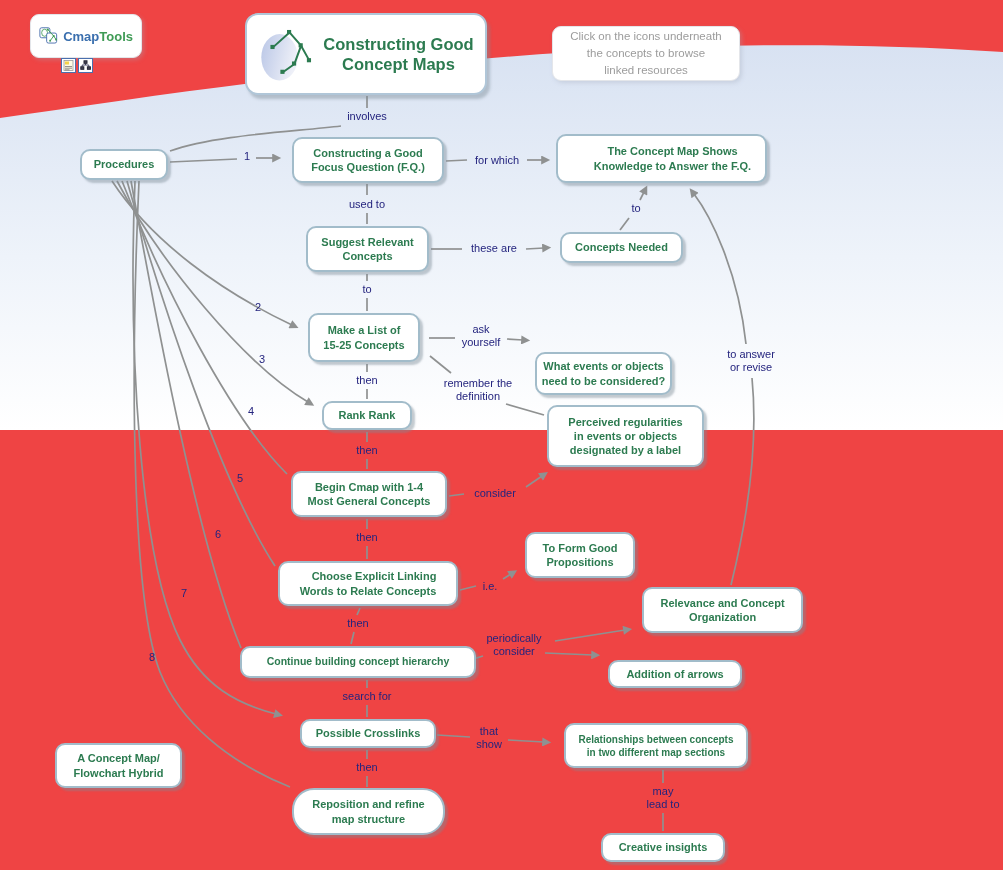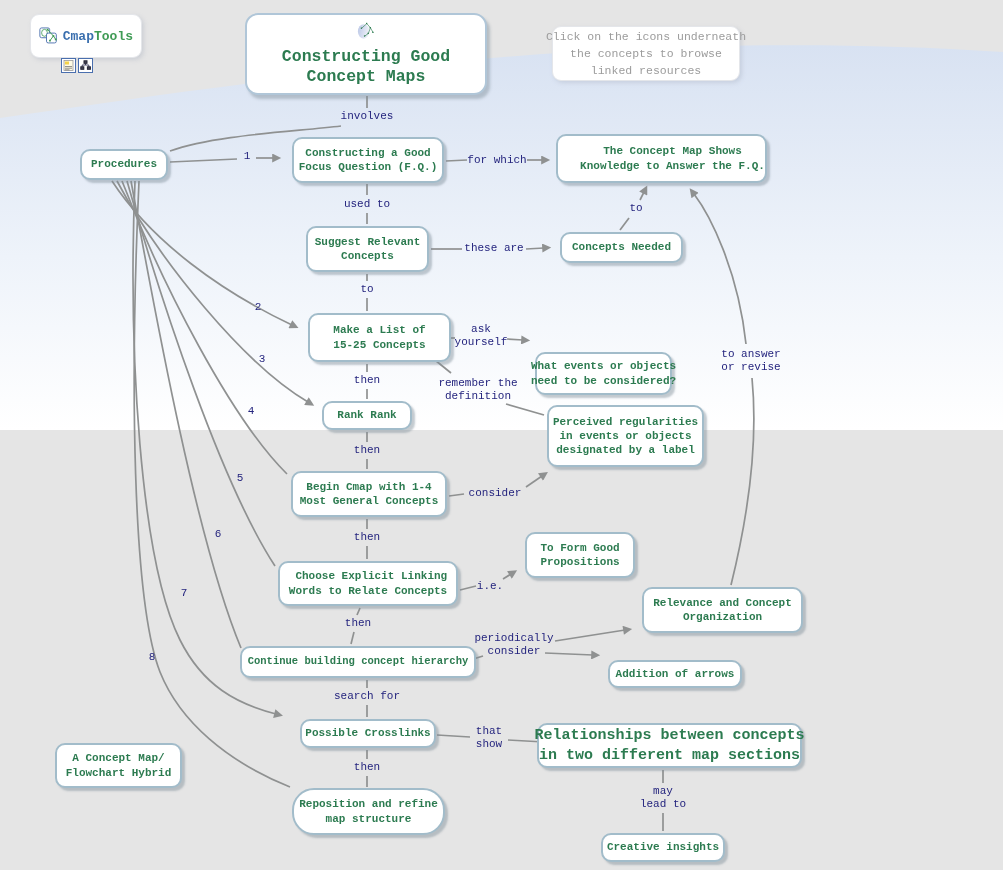--- a/index.html
+++ b/index.html
@@ -1,32 +1,32 @@
 <!DOCTYPE html>
 <html><head>
 <meta charset="utf-8">
 <style>
   html,body{margin:0;padding:0;background:#fff;}
-  #stage{position:relative;width:1003px;height:870px;overflow:hidden;background:#e5e5e5;
-         font-family:Liberation Mono, monospace;}
+  #stage{position:relative;width:1003px;height:870px;overflow:hidden;background:#ef4444;
+         font-family:Liberation Sans, sans-serif;}
   #bg,#edges{position:absolute;left:0;top:0;}
   #bg{z-index:0;}
   #edges{z-index:1;}
   .concept{position:absolute;z-index:2;box-sizing:border-box;background:#fff;
     border:2px solid #a2bcca;border-radius:10px;box-shadow:3px 3px 2px rgba(125,140,150,.45);
     color:#2c7b50;font-weight:bold;font-size:11px;line-height:1.3;white-space:pre;
     display:flex;align-items:center;justify-content:center;text-align:center;padding:2px 4px;cursor:default;}
   .label{position:absolute;z-index:2;transform:translateX(-50%);color:#24247e;
     font-size:11px;line-height:13px;white-space:pre;text-align:center;}
   .panel{position:absolute;z-index:2;background:#fff;border:1px solid #e4e6ea;border-radius:9px;
     box-shadow:2px 2px 4px rgba(160,170,185,.35);}
   .note{color:#9c9c9c;font-size:11.5px;line-height:1.5;white-space:pre;text-align:center;
     display:flex;align-items:center;justify-content:center;}
   .title-box{border:2.5px solid #b0c6d8;border-radius:13px;box-shadow:3px 4px 3px rgba(125,140,150,.45);
-    display:flex;align-items:center;gap:7px;padding:6px 10px;box-sizing:border-box;flex-direction:column;}
+    display:flex;align-items:center;gap:7px;padding:6px 10px;box-sizing:border-box;}
   .title-text{color:#2c7b50;font-weight:bold;font-size:16.5px;line-height:1.22;white-space:pre;}
   .logo-panel{display:flex;align-items:center;gap:3px;padding:3px 8px;box-sizing:border-box;}
   .logo-text{font-size:13px;font-weight:bold;white-space:nowrap;}
   .logo-cmap{color:#3a6fae;}
   .logo-tools{color:#3f9b55;}
   .res-icons{position:absolute;z-index:2;display:flex;gap:2px;}
   .res-icons svg{cursor:pointer;}
 </style>
 </head>
 <body>
@@ -170,40 +170,40 @@
 linked resources</div>
 
   <div class="concept" style="left:80px;top:149px;width:88px;height:31px;">Procedures</div>
   <div class="concept" style="left:292px;top:137px;width:152px;height:46px;">Constructing a Good
 Focus Question (F.Q.)</div>
   <div class="concept" style="left:556px;top:134px;width:211px;height:49px;padding-left:26px;">The Concept Map Shows
 Knowledge to Answer the F.Q.</div>
   <div class="concept" style="left:306px;top:226px;width:123px;height:46px;">Suggest Relevant
 Concepts</div>
   <div class="concept" style="left:560px;top:232px;width:123px;height:31px;">Concepts Needed</div>
-  <div class="concept" style="left:308px;top:313px;width:143px;height:49px;border-radius:10px;">Make a List of
+  <div class="concept" style="left:308px;top:313px;width:112px;height:49px;border-radius:10px;">Make a List of
 15-25 Concepts</div>
   <div class="concept" style="left:535px;top:321px;width:137px;height:43px;margin-top:31px;">What events or objects
 need to be considered?</div>
   <div class="concept" style="left:322px;top:401px;width:90px;height:29px;">Rank Rank</div>
   <div class="concept" style="left:547px;top:405px;width:157px;height:62px;">Perceived regularities
 in events or objects
 designated by a label</div>
   <div class="concept" style="left:291px;top:471px;width:156px;height:46px;">Begin Cmap with 1-4
 Most General Concepts</div>
   <div class="concept" style="left:525px;top:532px;width:110px;height:46px;">To Form Good
 Propositions</div>
   <div class="concept" style="left:278px;top:561px;width:180px;height:45px;text-align:right;">Choose Explicit Linking
 Words to Relate Concepts</div>
   <div class="concept" style="left:642px;top:587px;width:161px;height:46px;">Relevance and Concept
 Organization</div>
   <div class="concept" style="left:240px;top:646px;width:236px;height:32px;font-size:10.5px;">Continue building concept hierarchy</div>
   <div class="concept" style="left:608px;top:660px;width:134px;height:28px;">Addition of arrows</div>
   <div class="concept" style="left:300px;top:719px;width:136px;height:29px;">Possible Crosslinks</div>
-  <div class="concept" style="left:537px;top:723px;width:265px;height:45px;font-size:15px;">Relationships between concepts
+  <div class="concept" style="left:564px;top:723px;width:184px;height:45px;font-size:10px;">Relationships between concepts
 in two different map sections</div>
   <div class="concept" style="left:292px;top:788px;width:153px;height:47px;border-radius:22px;">Reposition and refine
 map structure</div>
   <div class="concept" style="left:601px;top:833px;width:124px;height:29px;">Creative insights</div>
   <div class="concept" style="left:55px;top:743px;width:127px;height:45px;">A Concept Map/
 Flowchart Hybrid</div>
 
   <div class="label" style="left:367px;top:110px;">involves</div>
   <div class="label" style="left:247px;top:150px;">1</div>
   <div class="label" style="left:497px;top:154px;">for which</div>

